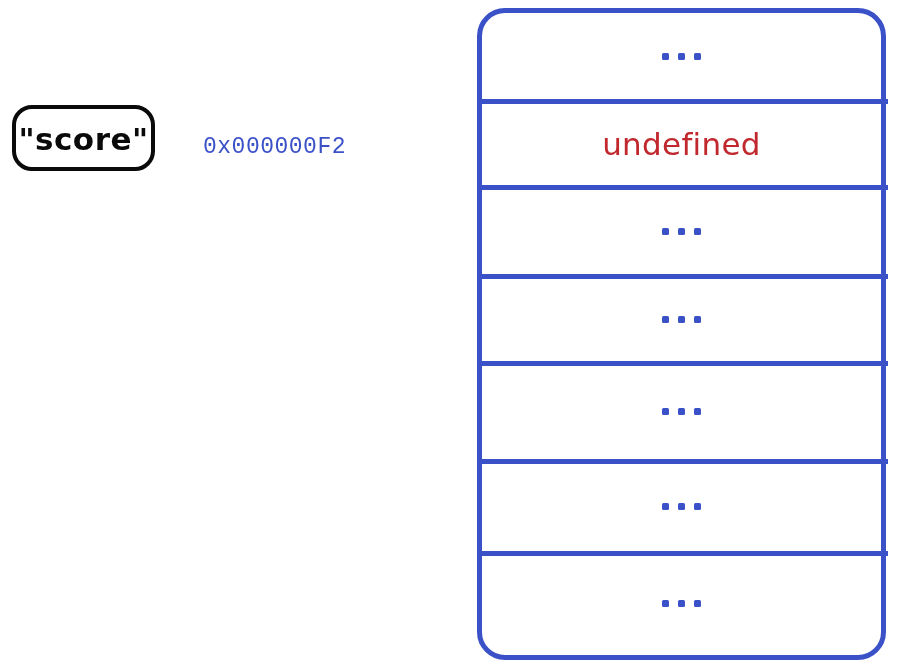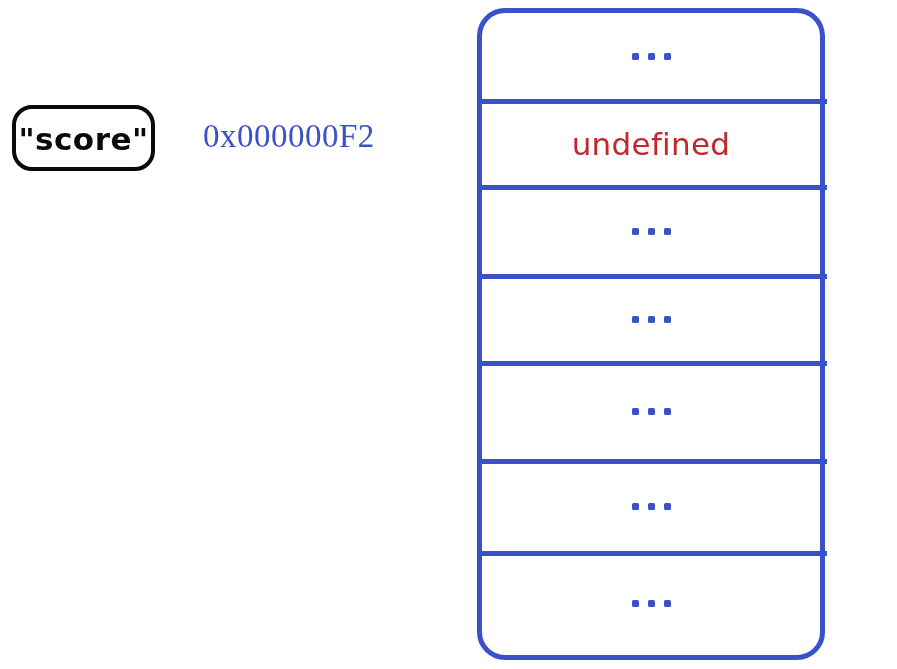--- a/index.html
+++ b/index.html
@@ -42,35 +42,35 @@
     letter-spacing: 0.5px;
     line-height: 1;
     transform: translateY(1px);
     white-space: nowrap;
   }
 
   
   .address-text {
     position: absolute;
     left: 203px;
-    top: 118px;
-    font-family: Liberation Serif, serif;
-    font-size: 33px;
+    top: 134px;
+    font-family: Liberation Mono, monospace;
+    font-size: 23px;
     font-weight: 500;
     color: #3b51c8;
     letter-spacing: 0.5px;
     white-space: nowrap;
   }
 
   
   .mem-column {
     position: absolute;
     left: 477px;
     top: 8px;
-    width: 348px;
+    width: 409px;
     height: 652px;
     box-sizing: border-box;
     border: 5px solid #3b51c8;
     border-radius: 28px;
     background: #ffffff;
   }
   .mem-cells {
     position: absolute;
     left: 0;
     top: 0;

